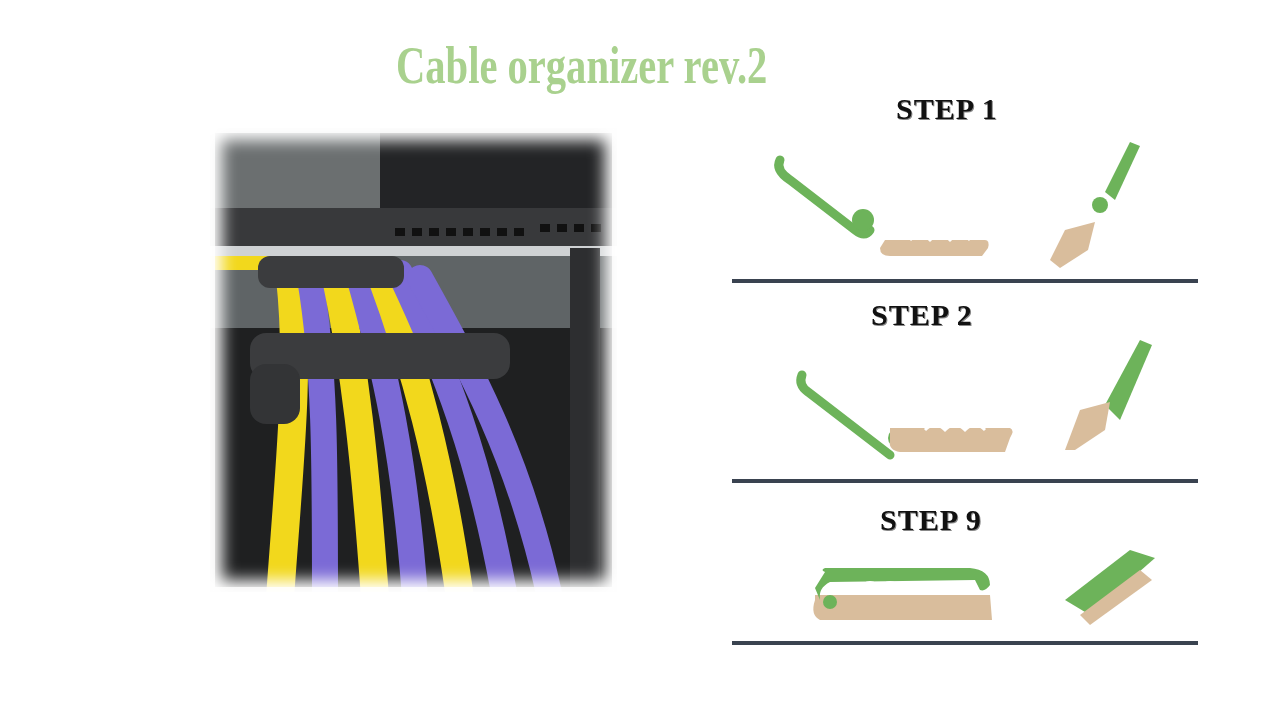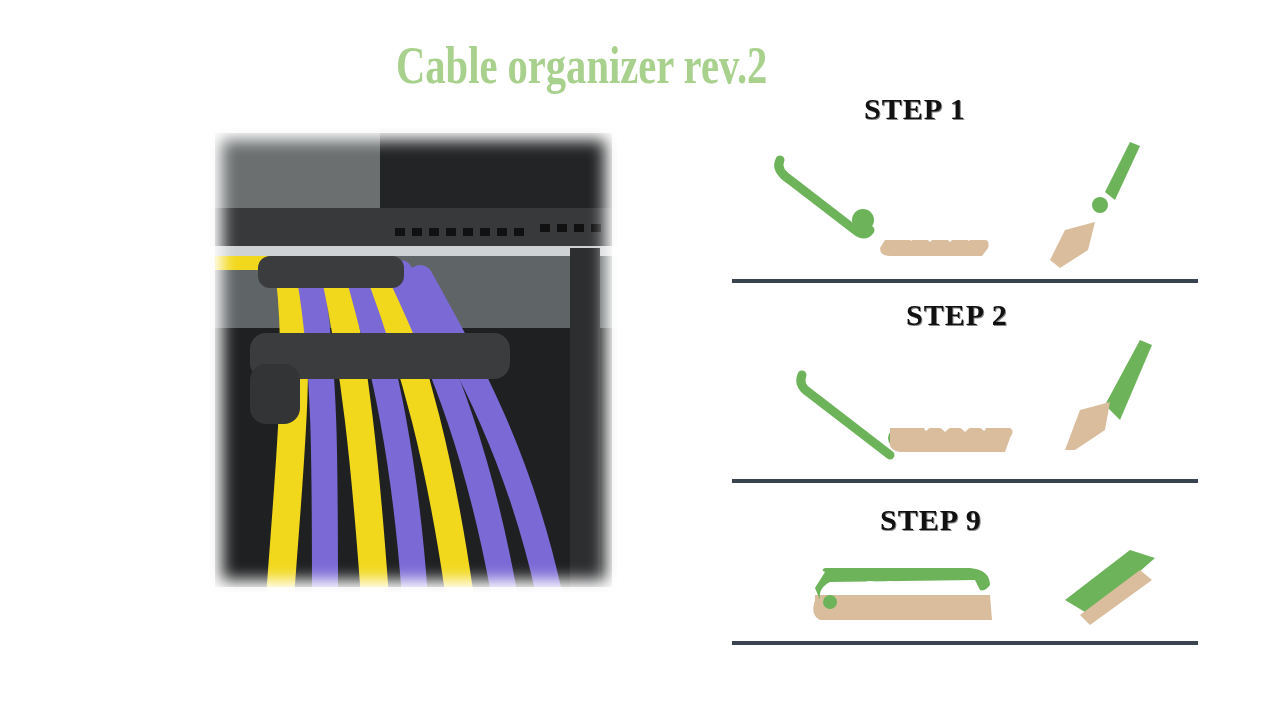--- a/index.html
+++ b/index.html
@@ -60,33 +60,33 @@
 
     <rect x="48" y="128" width="146" height="32" rx="12" fill="#3b3c3e"></rect>
     <rect x="40" y="205" width="260" height="46" rx="16" fill="#3b3c3e"></rect>
     <rect x="40" y="236" width="50" height="60" rx="16" fill="#333436"></rect>
 
     <rect width="407" height="464" fill="none" stroke="#ffffff" stroke-width="10" opacity="0.8"></rect>
   </svg>
   <div class="photo-fade"></div>
 </div>
 
-<div class="step-label" style="left:864px;top:92px;">STEP 1</div>
+<div class="step-label" style="left:896px;top:92px;">STEP 1</div>
 <svg class="art" style="left:760px;top:130px;" width="420" height="140">
   <path d="M20 30 Q15 40 30 50 L95 100 Q105 108 110 100" stroke="#6db35a" stroke-width="9" fill="none" stroke-linecap="round"></path>
   <circle cx="103" cy="90" r="11" fill="#6db35a"></circle>
   <path d="M125 110 L225 110 Q230 110 228 118 L222 126 L130 126 Q120 126 120 118 Z" fill="#d9bd9c"></path>
   <path d="M150 110 Q160 100 170 110 Q180 100 190 110 Q200 100 210 110" stroke="#fff" stroke-width="3" fill="none"></path>
   <path d="M345 62 L370 12 L380 16 L355 70 Z" fill="#6db35a"></path>
   <circle cx="340" cy="75" r="8" fill="#6db35a"></circle>
   <path d="M290 130 L305 100 L335 92 L328 120 L300 138 Z" fill="#d9bd9c"></path>
 </svg>
 <div class="divider" style="top:279px;"></div>
 
-<div class="step-label" style="left:906px;top:298px;text-align:center;">STEP 2</div>
+<div class="step-label" style="left:871px;top:298px;text-align:center;">STEP 2</div>
 <svg class="art" style="left:760px;top:330px;" width="420" height="140">
   <path d="M42 45 Q38 55 48 62 L130 125" stroke="#6db35a" stroke-width="9" fill="none" stroke-linecap="round"></path>
   <circle cx="138" cy="108" r="10" fill="#6db35a"></circle>
   <path d="M130 98 L250 98 Q255 100 250 108 L245 122 L140 122 Q128 120 130 110 Z" fill="#d9bd9c"></path>
   <path d="M165 100 Q175 90 185 100 Q195 90 205 100 Q215 90 225 100" stroke="#fff" stroke-width="3" fill="none"></path>
   <path d="M345 75 L380 10 L392 15 L360 90 Z" fill="#6db35a"></path>
   <path d="M305 120 L320 80 L350 72 L345 100 L315 120 Z" fill="#d9bd9c"></path>
 </svg>
 <div class="divider" style="top:479px;"></div>
 

